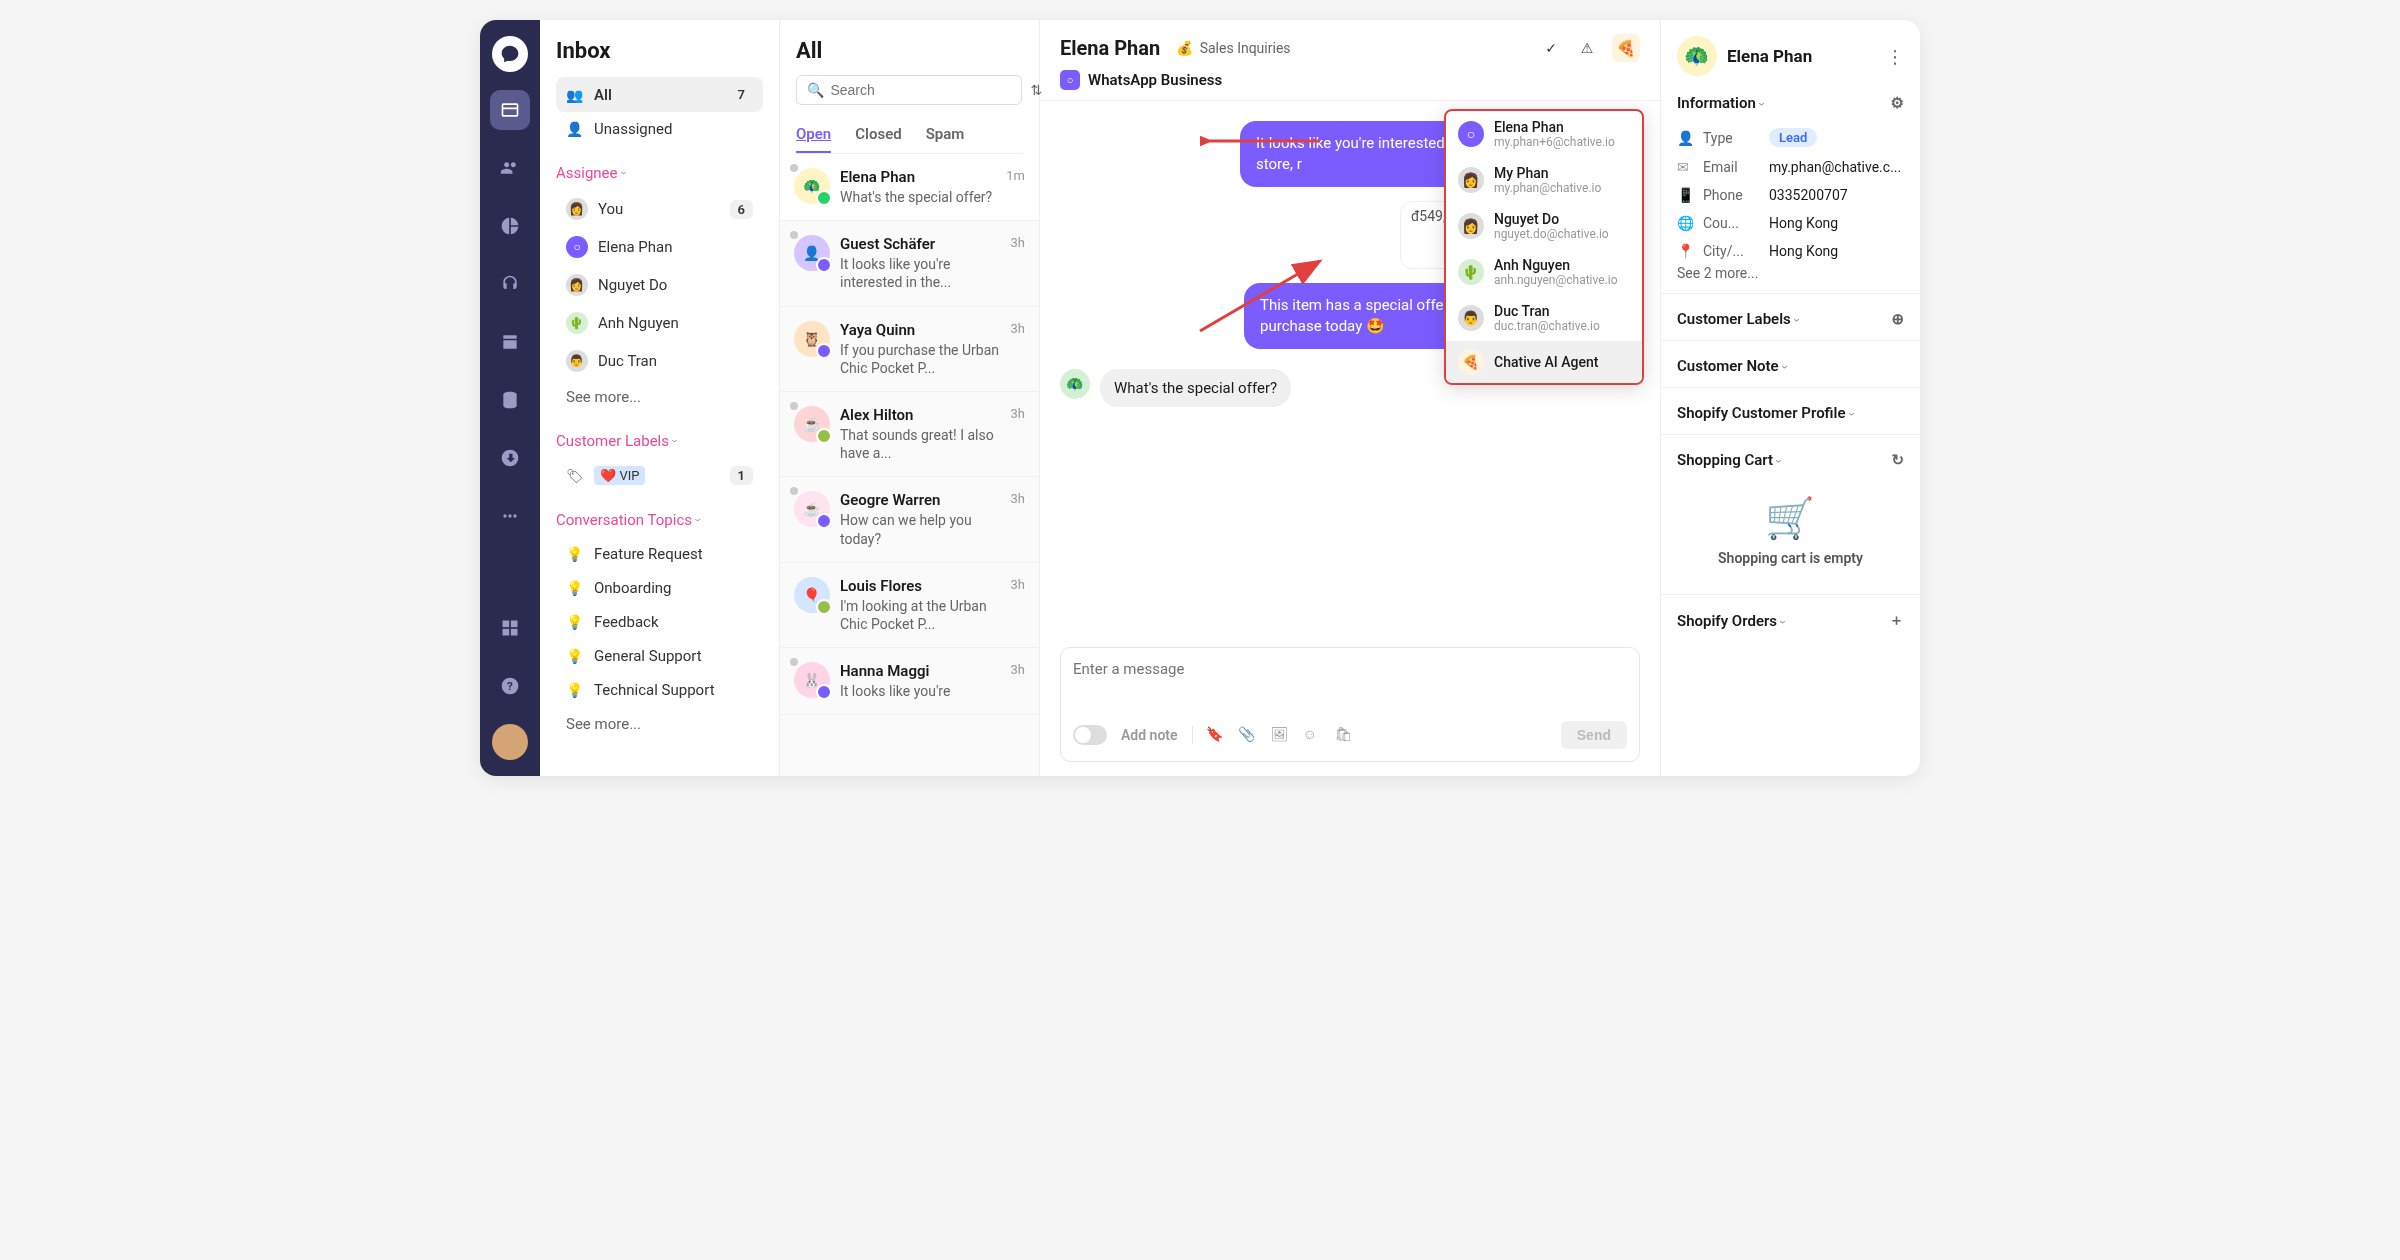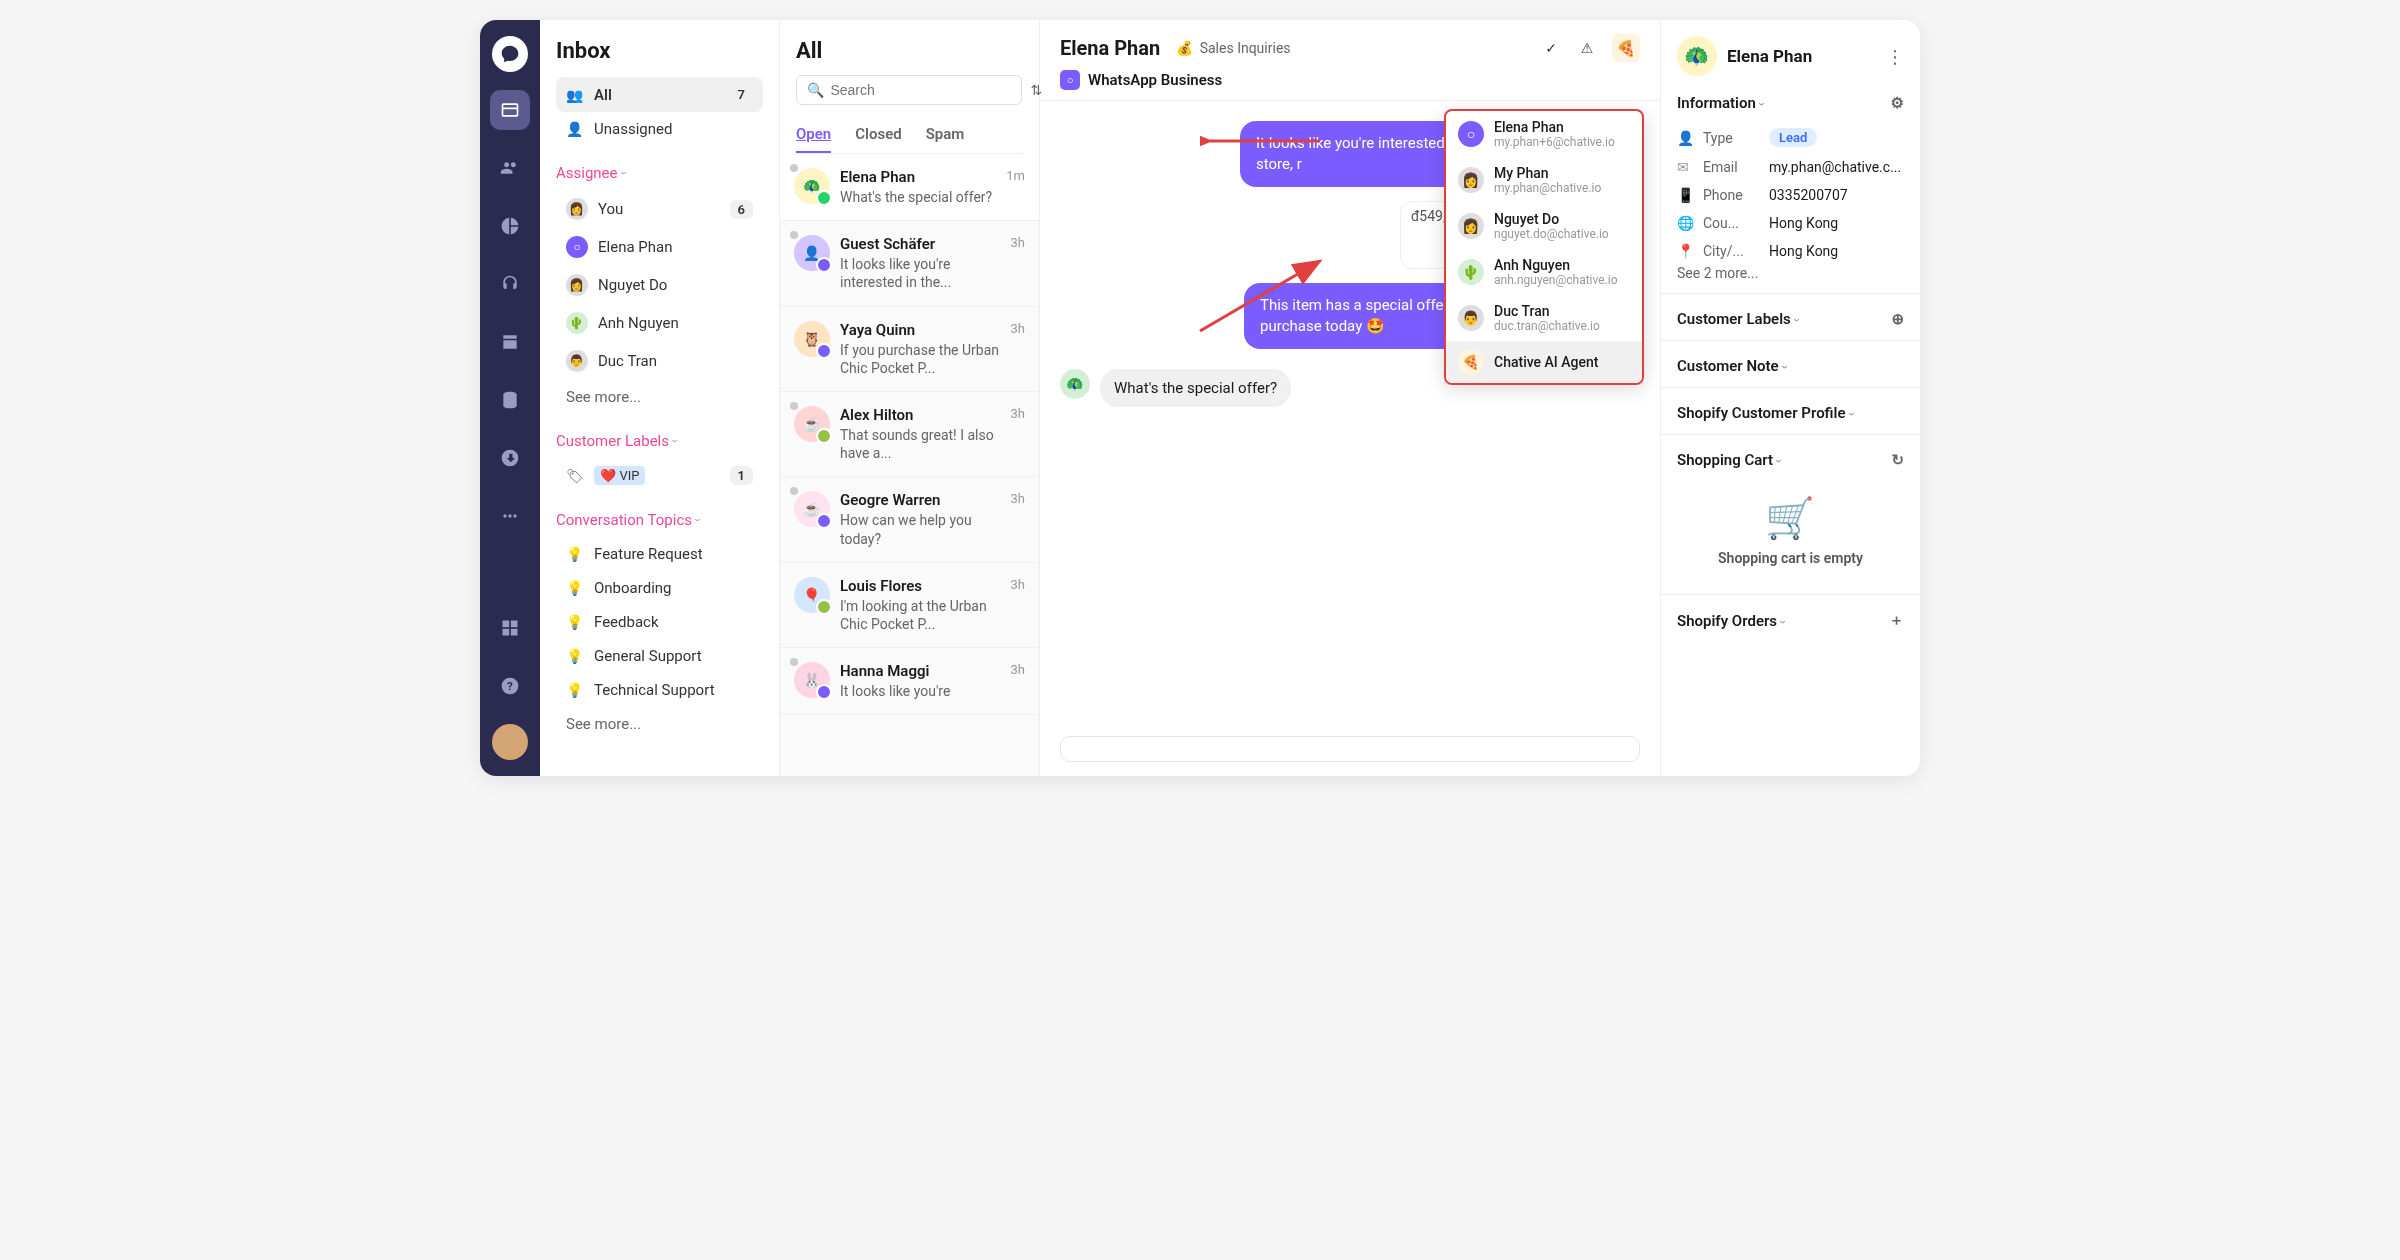--- a/index.html
+++ b/index.html
@@ -448,20 +448,32 @@
             <div class="dd-av orange">🍕</div>
             <div class="dd-body">
               <div class="dd-name">Chative AI Agent</div>
             </div>
           </div>
       </div>
     </div>
 
     <div class="chat-input-area">
       <div class="chat-input-box">
+        <textarea placeholder="Enter a message" style=""></textarea>
+        <div class="chat-input-toolbar">
+          <div class="toggle"></div>
+          <span class="toolbar-label">Add note</span>
+          <div class="toolbar-divider"></div>
+          <span class="toolbar-ico">🔖</span>
+          <span class="toolbar-ico">📎</span>
+          <span class="toolbar-ico">🖼</span>
+          <span class="toolbar-ico">☺</span>
+          <span class="toolbar-ico">🛍</span>
+          <button class="send-btn">Send</button>
+        </div>
       </div>
     </div>
   </div>
 
   <div class="info">
     <div class="info-header">
       <div class="info-av">🦚</div>
       <div class="info-name">Elena Phan</div>
       <div class="info-menu">⋮</div>
     </div>

